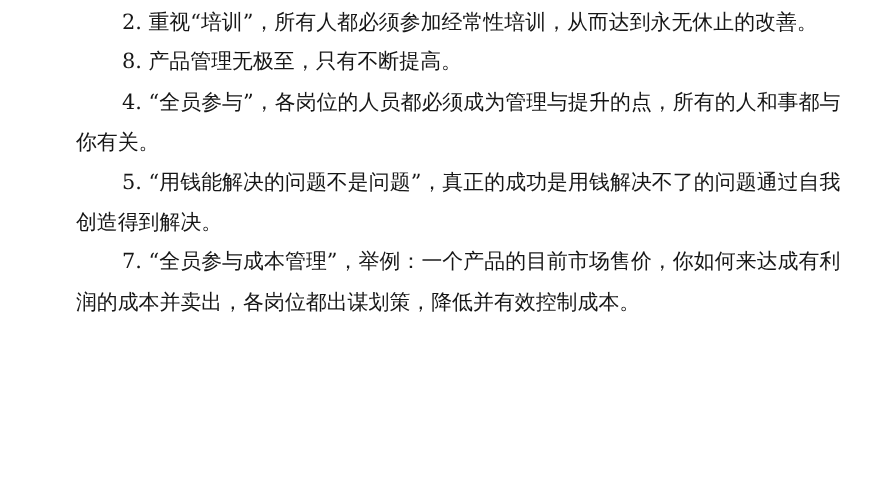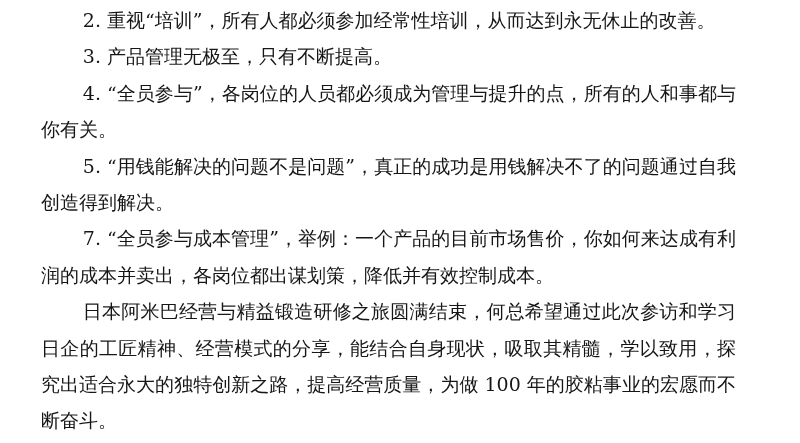--- a/index.html
+++ b/index.html
@@ -11,37 +11,37 @@
     height: 443px;
     background: #ffffff;
     overflow: hidden;
   }
   .page {
     box-sizing: border-box;
     width: 772px;
     height: 443px;
     padding: 2px 36px 0 41px;
     background: #ffffff;
+    margin-left: 28px;
   }
   .para {
     margin: 0;
     padding: 0;
     font-family: "DejaVu Serif", "Liberation Serif", serif;
     font-size: 19px;
     line-height: 36.4px;
     color: #161616;
     text-align: justify;
     text-justify: inter-ideograph;
     text-indent: 2.2em;
     word-break: break-all;
   }
 </style>
 </head>
 <body>
 
 <div class="page">
   <p class="para">2. 重视“培训”，所有人都必须参加经常性培训，从而达到永无休止的改善。</p>
-  <p class="para">3. 产品管理无极至，只有不断提高。</p>
+  <p class="para">8. 产品管理无极至，只有不断提高。</p>
   <p class="para">4. “全员参与”，各岗位的人员都必须成为管理与提升的点，所有的人和事都与你有关。</p>
   <p class="para">5. “用钱能解决的问题不是问题”，真正的成功是用钱解决不了的问题通过自我创造得到解决。</p>
   <p class="para">7. “全员参与成本管理”，举例：一个产品的目前市场售价，你如何来达成有利润的成本并卖出，各岗位都出谋划策，降低并有效控制成本。</p>
-  <p class="para">日本阿米巴经营与精益锻造研修之旅圆满结束，何总希望通过此次参访和学习日企的工匠精神、经营模式的分享，能结合自身现状，吸取其精髓，学以致用，探究出适合永大的独特创新之路，提高经营质量，为做 100 年的胶粘事业的宏愿而不断奋斗。</p>
 </div>
 
 </body></html>

